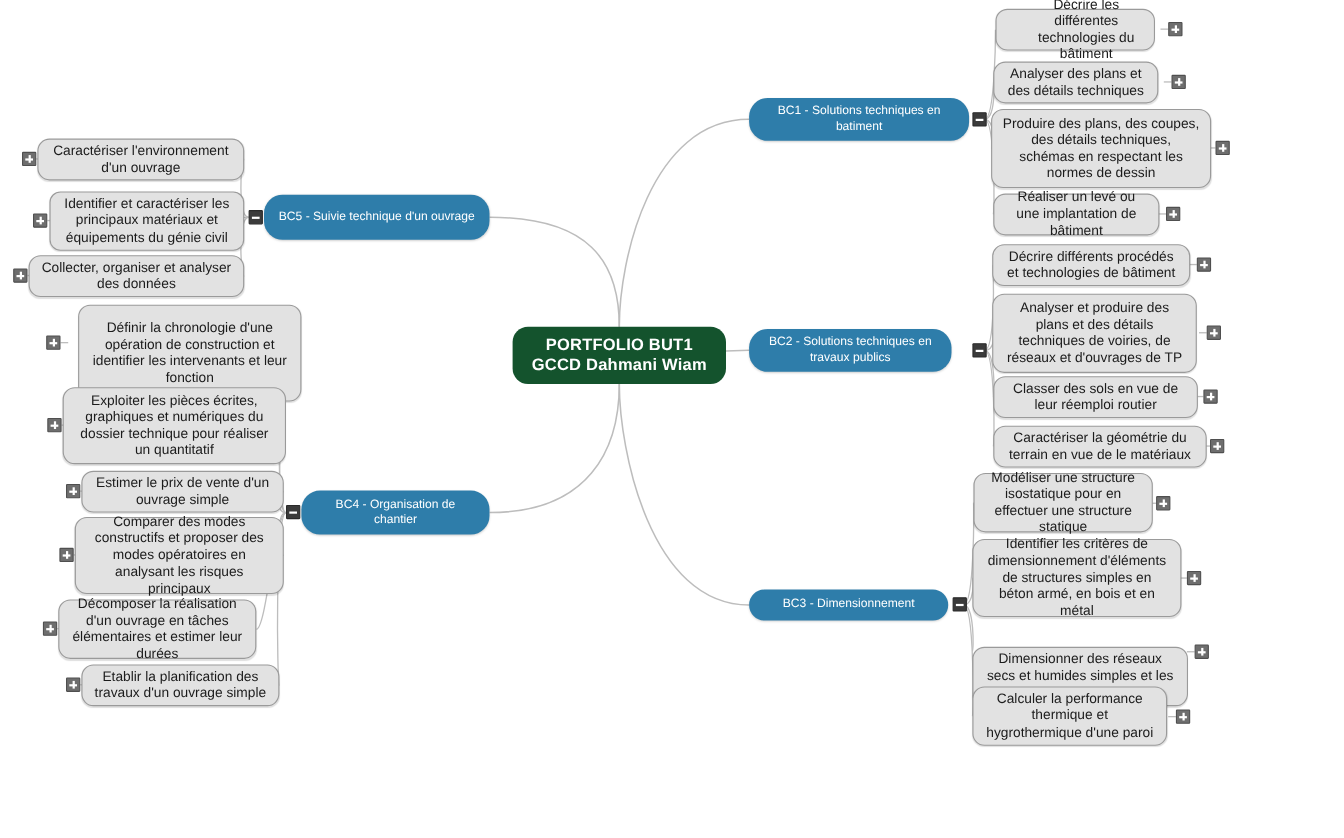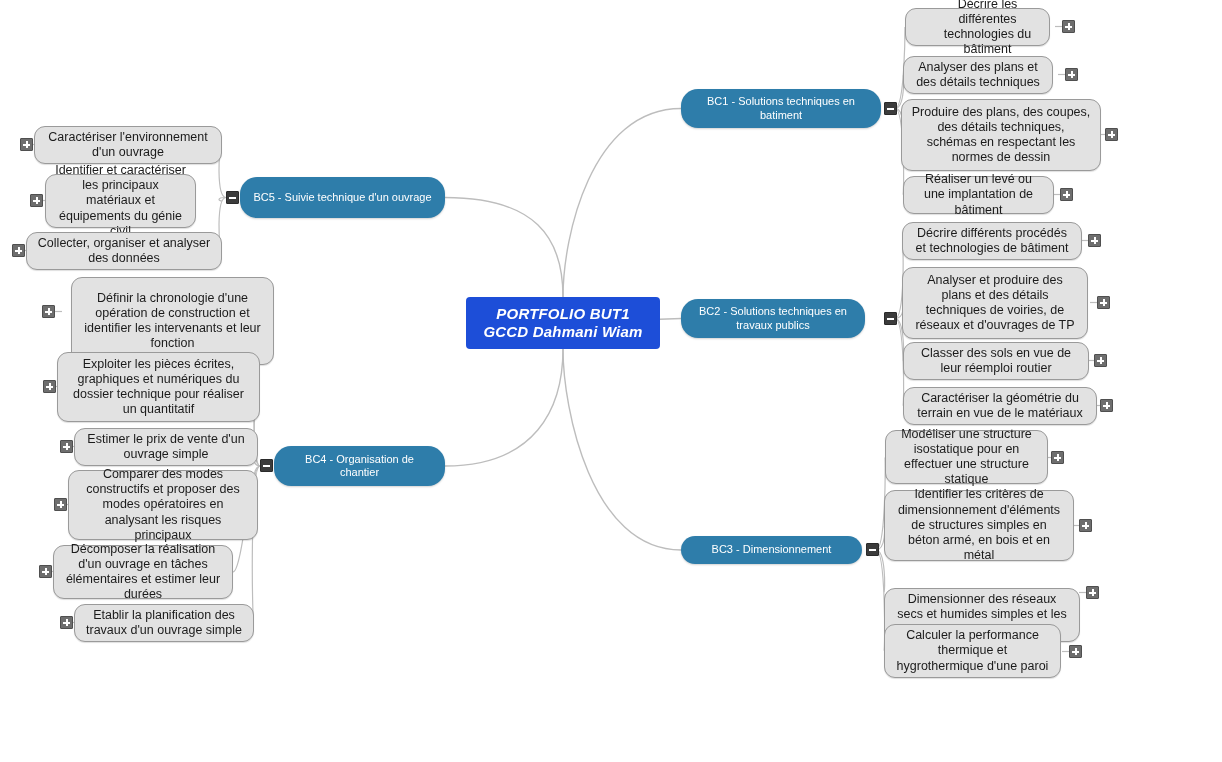--- a/index.html
+++ b/index.html
@@ -25,29 +25,28 @@
     position: absolute;
     display: flex;
     align-items: center;
     justify-content: center;
     text-align: center;
     line-height: 1.22;
     white-space: pre-line;
   }
   
   .node-root {
-    background: #1d4ed8;
+    background: #14532d;
     color: #ffffff;
     font-weight: bold;
     font-size: 15px;
-    border-radius: 4px;
+    border-radius: 14px;
     padding: 6px 14px;
     z-index: 6;
     letter-spacing: .2px;
-    font-style: italic;
   }
   
   .node-branch {
     background: #2e7daa;
     color: #ffffff;
     font-size: 11px;
     border-radius: 17px;
     padding: 5px 12px;
     z-index: 5;
     box-shadow: 0 1px 2px rgba(0,0,0,.18);
@@ -157,21 +156,21 @@
       <div class="node node-leaf" style="left: 902px; top: 267px; width: 186px; height: 72px;"><span>Analyser et produire des plans et des détails techniques de voiries, de réseaux et d'ouvrages de TP</span></div>
       <div class="node node-leaf" style="left: 903px; top: 342px; width: 186px; height: 38px;"><span>Classer des sols en vue de leur réemploi routier</span></div>
       <div class="node node-leaf" style="left: 903px; top: 387px; width: 194px; height: 38px;"><span>Caractériser la géométrie du terrain en vue de le matériaux</span></div>
       <div class="node node-branch" style="left: 681px; top: 536px; width: 181px; height: 28px;"><span>BC3 - Dimensionnement</span></div>
       <div class="node node-leaf" style="left: 885px; top: 430px; width: 163px; height: 54px;"><span>Modéliser une structure isostatique pour en effectuer une structure statique</span></div>
       <div class="node node-leaf" style="left: 884px; top: 490px; width: 190px; height: 71px;"><span>Identifier les critères de dimensionnement d'éléments de structures simples en béton armé, en bois et en métal</span></div>
       <div class="node node-leaf" style="left: 884px; top: 565px; width: 196px; height: 54px; margin-top: 23px;"><span>Dimensionner des réseaux secs et humides simples et les systèmes associés</span></div>
       <div class="node node-leaf" style="left: 884px; top: 624px; width: 177px; height: 54px;"><span>Calculer la performance thermique et hygrothermique d'une paroi</span></div>
       <div class="node node-branch" style="left: 240px; top: 177px; width: 205px; height: 41px;"><span>BC5 - Suivie technique d'un ouvrage</span></div>
       <div class="node node-leaf" style="left: 34px; top: 126px; width: 188px; height: 38px;"><span>Caractériser l'environnement d'un ouvrage</span></div>
-      <div class="node node-leaf" style="left: 45px; top: 174px; width: 151px; height: 54px;"><span>Identifier et caractériser les principaux matériaux et équipements du génie civil</span></div>
+      <div class="node node-leaf" style="left: 45px; top: 174px; width: 177px; height: 54px; border-radius: 10px;"><span>Identifier et caractériser les principaux matériaux et équipements du génie civil</span></div>
       <div class="node node-leaf" style="left: 26px; top: 232px; width: 196px; height: 38px;"><span>Collecter, organiser et analyser des données</span></div>
       <div class="node node-branch" style="left: 274px; top: 446px; width: 171px; height: 40px;"><span>BC4 - Organisation de chantier</span></div>
       <div class="node node-leaf" style="left: 71px; top: 277px; width: 203px; height: 88px;"><span>Définir la chronologie d'une opération de construction et identifier les intervenants et leur fonction</span></div>
       <div class="node node-leaf" style="left: 57px; top: 352px; width: 203px; height: 70px;"><span>Exploiter les pièces écrites, graphiques et numériques du dossier technique pour réaliser un quantitatif</span></div>
       <div class="node node-leaf" style="left: 74px; top: 428px; width: 184px; height: 38px;"><span>Estimer le prix de vente d'un ouvrage simple</span></div>
       <div class="node node-leaf" style="left: 68px; top: 470px; width: 190px; height: 70px;"><span>Comparer des modes constructifs et proposer des modes opératoires en analysant les risques principaux</span></div>
       <div class="node node-leaf" style="left: 53px; top: 545px; width: 180px; height: 54px;"><span>Décomposer la réalisation d'un ouvrage en tâches élémentaires et estimer leur durées</span></div>
       <div class="node node-leaf" style="left: 74px; top: 604px; width: 180px; height: 38px;"><span>Etablir la planification des travaux d'un ouvrage simple</span></div>
     </div>
   <div id="toggles-layer">

